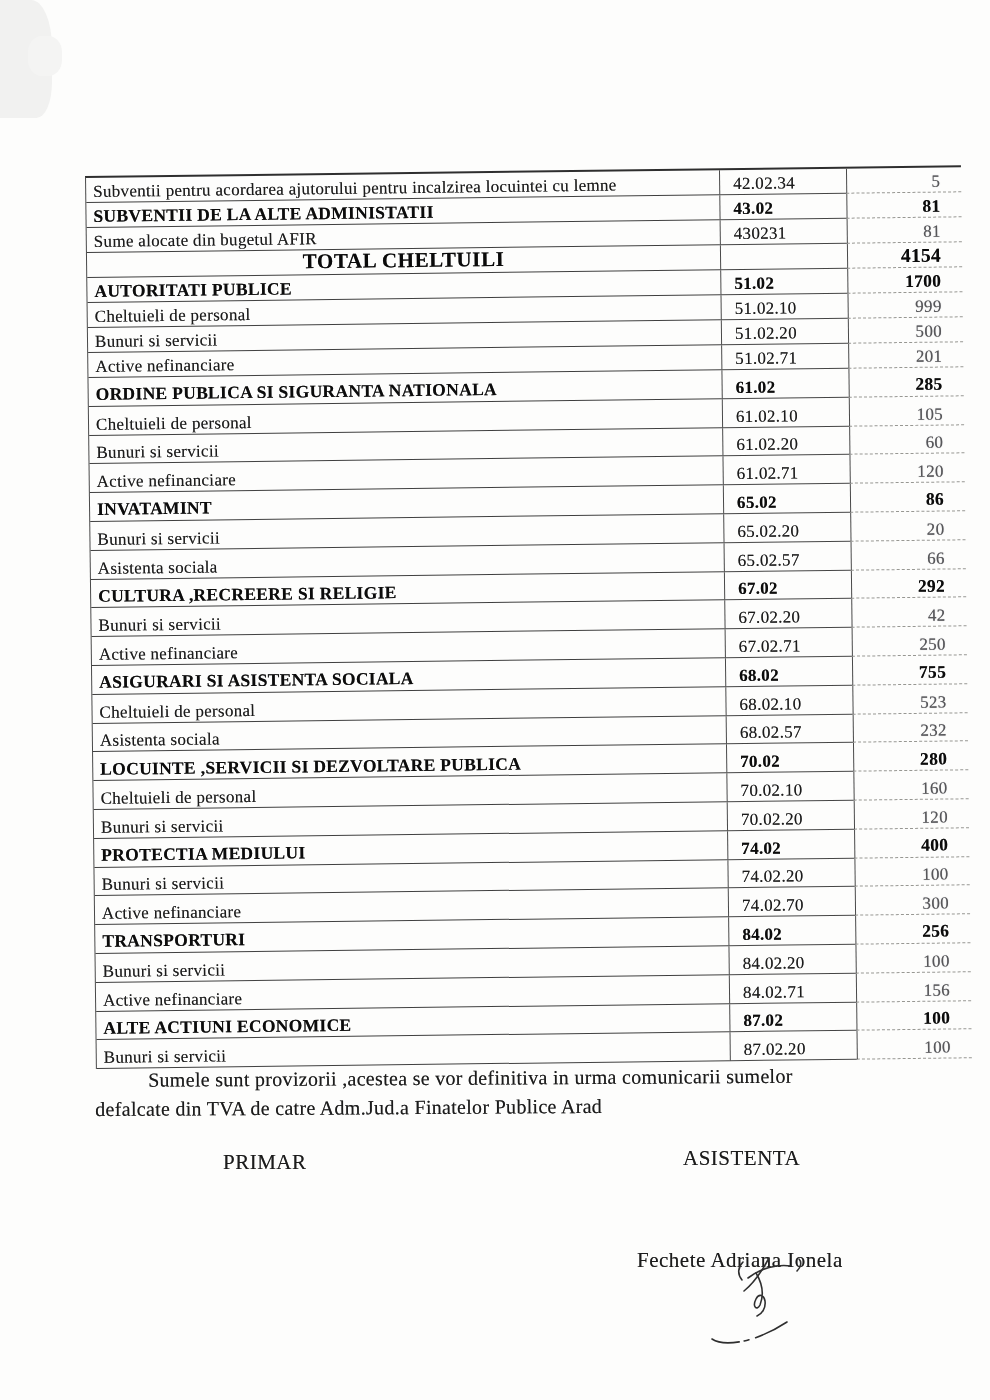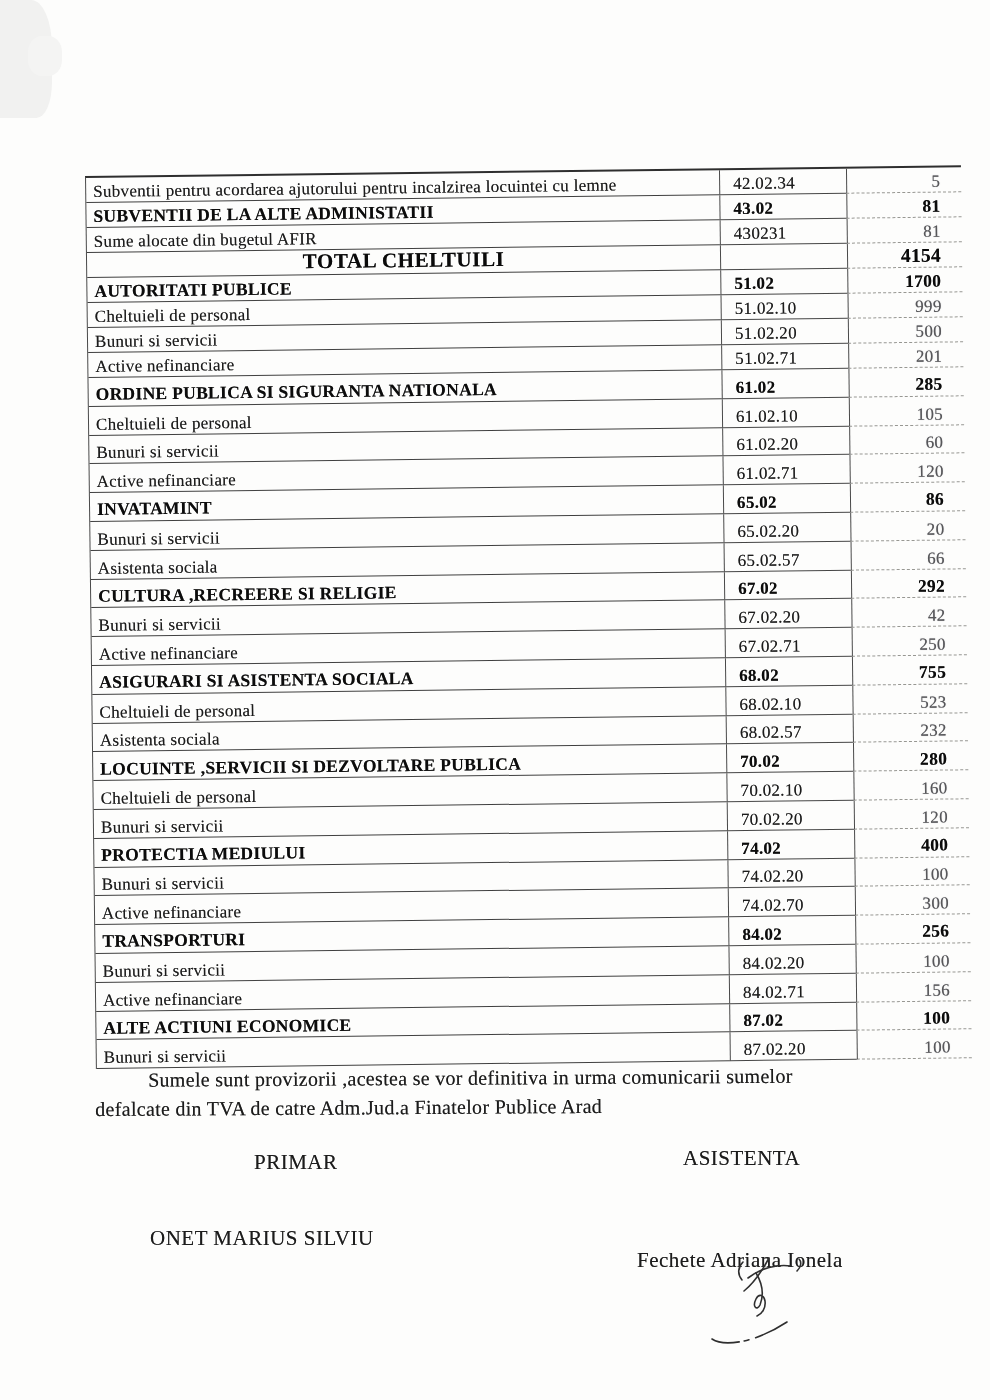--- a/index.html
+++ b/index.html
@@ -58,21 +58,21 @@
     letter-spacing: 0.3px;
     transform: rotate(-0.35deg);
     transform-origin: top left;
     text-shadow: 0 0 0.5px rgba(20,20,20,0.6);
   }
   .note-l1 { padding-left: 53px; }
 
   
   .sig { position: absolute; font-size: 21px; letter-spacing: 0.5px; white-space: nowrap;
          text-shadow: 0 0 0.5px rgba(20,20,20,0.55); }
-  .sig-title-left  { left: 254px; top: 1150px; }
+  .sig-title-left  { left: 223px; top: 1150px; }
   .sig-title-right { left: 683px; top: 1146px; }
   .sig-name-left   { left: 150px; top: 1226px; }
   .sig-name-right  { left: 637px; top: 1248px; }
 
   .scribble { position: absolute; left: 703px; top: 1252px; }
 </style>
 </head>
 <body>
 
 <div class="page">
@@ -243,21 +243,20 @@
       </div>
     </div>
 
   <div class="note">
     <div class="note-l1">Sumele sunt provizorii ,acestea se vor definitiva in urma comunicarii sumelor</div>
     <div class="note-l2">defalcate din TVA  de catre Adm.Jud.a Finatelor Publice Arad</div>
   </div>
 
   <div class="sig sig-title-left">PRIMAR</div>
   <div class="sig sig-title-right">ASISTENTA</div>
-  <div class="sig sig-name-left">ONET MARIUS SILVIU</div>
   <div class="sig sig-name-right">Fechete Adriana Ionela</div>
 
   <svg class="scribble" width="110" height="100" viewBox="0 0 110 100" fill="none" stroke="#2f2f2f" stroke-width="1.6" stroke-linecap="round">
     <path d="M 40 10 C 35 15 34 22 39 28"></path>
     <path d="M 96 7 C 99 10 98 15 94 19"></path>
     <path d="M 45 26 C 58 16 74 12 88 14"></path>
     <path d="M 66 6 C 59 19 51 31 41 39"></path>
     <path d="M 53 21 C 59 31 61 43 57 53 C 54 59 49 55 53 47 C 56 41 61 43 62 49 C 63 56 59 62 54 64"></path>
     <path d="M 9 87 C 21 95 52 91 84 70" stroke-dasharray="28 5 5 7 40"></path>
   </svg>

